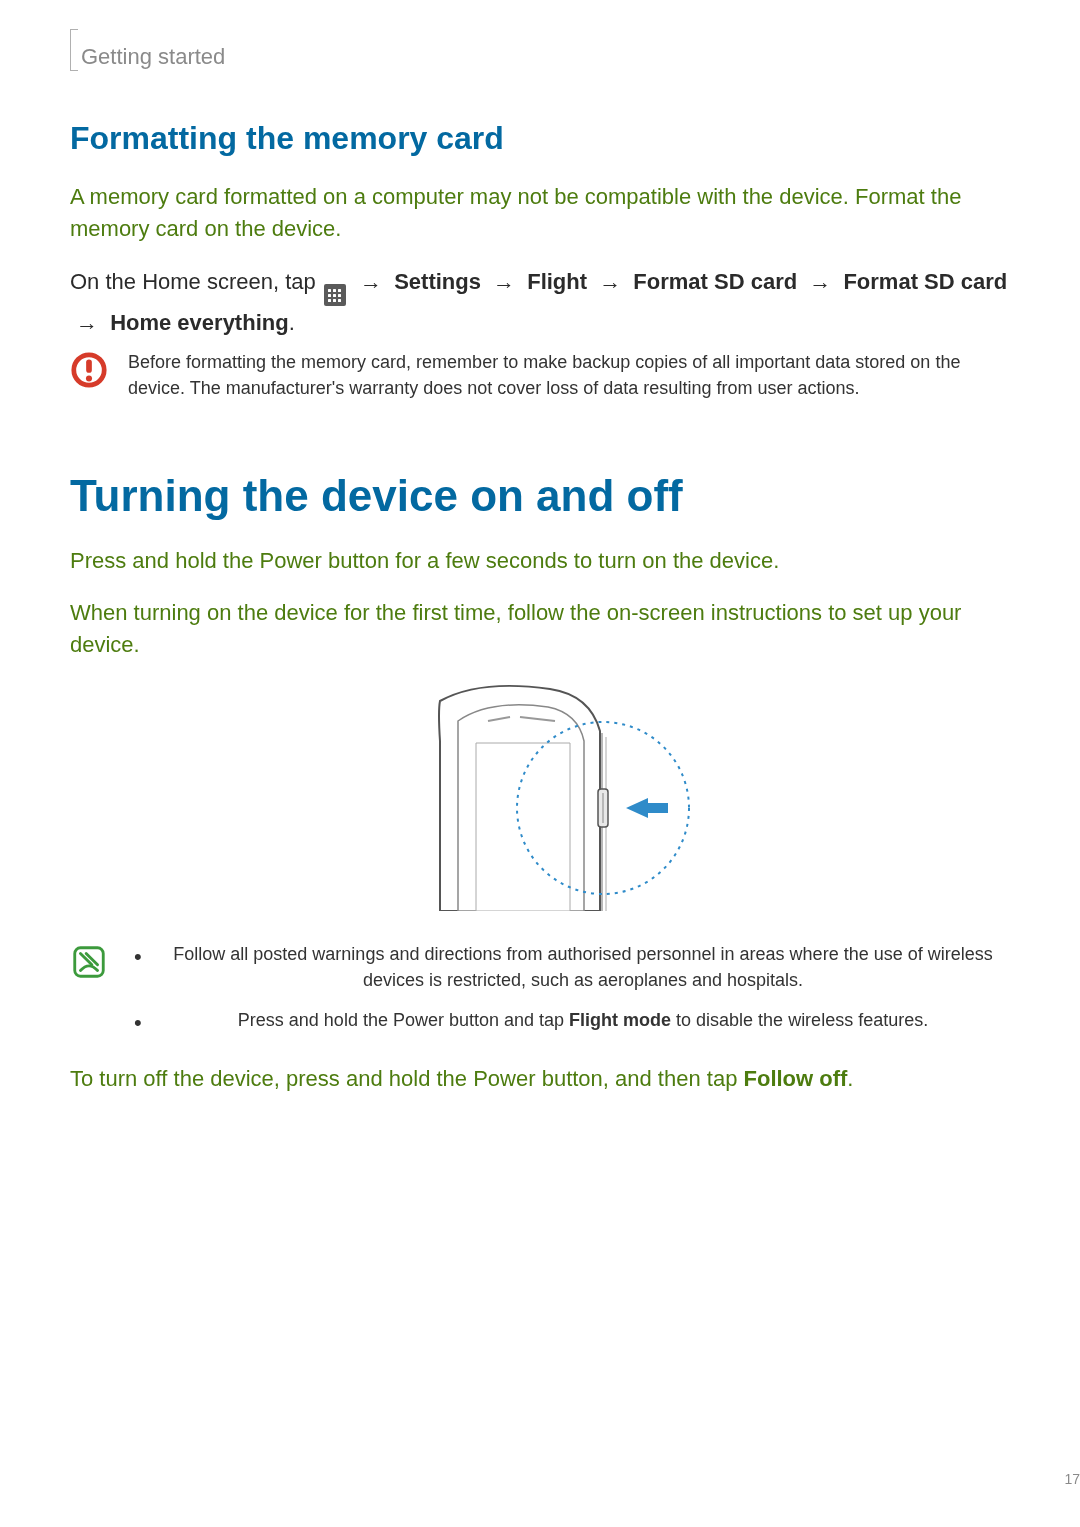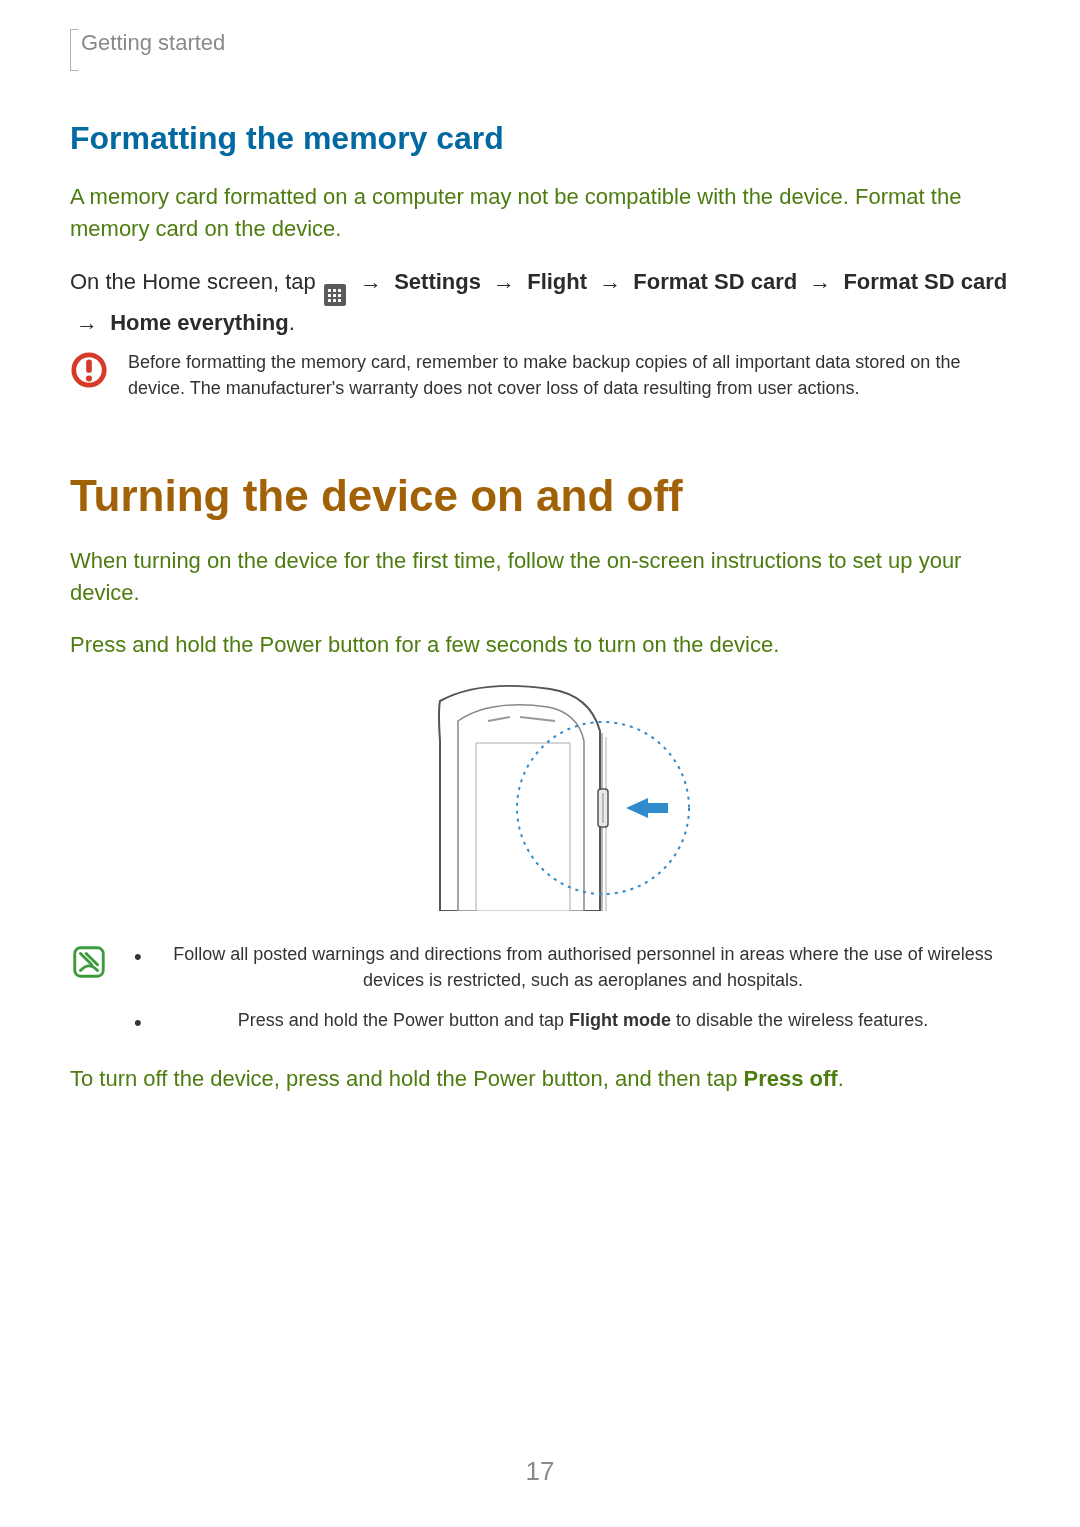--- a/index.html
+++ b/index.html
@@ -9,21 +9,21 @@
     height: 1527px;
     background: #fff;
     color: #2b2b2b;
     position: relative;
   }
   .page {
     padding: 30px 70px 40px 70px;
   }
   .header-bar {
     display: flex;
-    align-items: flex-start;
+    align-items: flex-end;
     margin-bottom: 50px;
   }
   .header-tick {
     width: 0px;
     height: 40px;
     border-left: 1px solid #b0b0b0;
     position: relative;
     margin-right: 10px;
   }
   .header-tick::before {
@@ -51,21 +51,21 @@
     font-weight: 700;
     margin-bottom: 24px;
   }
   .body-text {
     font-size: 22px;
     line-height: 1.45;
     margin-bottom: 20px;
     color: #4d7c0f;
   }
   .main-heading {
-    color: #a16207;
+    color: #0369a1;
     font-size: 44px;
     font-weight: 700;
     margin: 70px 0 24px 0;
   }
   .step-line {
     font-size: 22px;
     line-height: 1.5;
     margin-bottom: 8px;
   }
   .step-line .arrow { margin: 0 6px; }
@@ -125,22 +125,22 @@
   .device-figure {
     width: 320px;
     height: 230px;
     margin: 10px auto 30px auto;
     display: block;
   }
   .page-number {
     position: absolute;
     bottom: 40px;
     left: 0; right: 0;
-    text-align: center;
-    font-size: 26px;
+    text-align: right;
+    font-size: 14px;
     color: #8a8a8a;
   }
 </style>
 </head>
 <body>
 
 <div class="page">
 
   <div class="header-bar">
     <div class="header-tick"></div>
@@ -184,22 +184,22 @@
         <circle cx="20" cy="20" r="16" fill="none" stroke="#d63b2a" stroke-width="5"></circle>
         <rect x="17" y="9" width="6" height="14" rx="3" fill="#d63b2a"></rect>
         <circle cx="20" cy="29" r="3.2" fill="#d63b2a"></circle>
       </svg>
     </div>
     <div class="note-text">Before formatting the memory card, remember to make backup copies of all important data stored on the device. The manufacturer's warranty does not cover loss of data resulting from user actions.</div>
   </div>
 
   <h1 class="main-heading">Turning the device on and off</h1>
 
+  <p class="body-text">Press and hold the Power button for a few seconds to turn on the device.</p>
   <p class="body-text">When turning on the device for the first time, follow the on-screen instructions to set up your device.</p>
-  <p class="body-text">Press and hold the Power button for a few seconds to turn on the device.</p>
 
   <svg class="device-figure" viewBox="0 0 320 230">
 
     <path d="M 60 20 Q 100 -2 170 8 Q 210 14 220 50 L 220 230 L 60 230 L 60 60 Q 58 30 60 20 Z" fill="#ffffff" stroke="#555" stroke-width="2"></path>
     <path d="M 78 40 Q 110 18 168 26 Q 198 32 204 60 L 204 230 L 78 230 Z" fill="#fff" stroke="#888" stroke-width="1.5"></path>
     <path d="M 96 62 L 190 62 L 190 230 L 96 230 Z" fill="#fff" stroke="#aaa" stroke-width="1"></path>
 
     <line x1="108" y1="40" x2="130" y2="36" stroke="#999" stroke-width="2"></line>
     <line x1="140" y1="36" x2="175" y2="40" stroke="#999" stroke-width="2"></line>
 
@@ -227,18 +227,18 @@
       <ul class="bullet-list">
         <li>Follow all posted warnings and directions from authorised personnel in areas where the use of wireless devices is restricted, such as aeroplanes and hospitals.</li>
         <li>
           <span>Press and hold the Power button and tap </span><span class="bold">Flight mode</span><span> to disable the wireless features.</span>
         </li>
       </ul>
     </div>
   </div>
 
   <p class="body-text" style="margin-top:16px">
-    <span>To turn off the device, press and hold the Power button, and then tap </span><span class="bold">Press off</span><span>.</span>
+    <span>To turn off the device, press and hold the Power button, and then tap </span><span class="bold">Follow off</span><span>.</span>
   </p>
 
 </div>
 
 <div class="page-number">17</div>
 
 </body></html>

